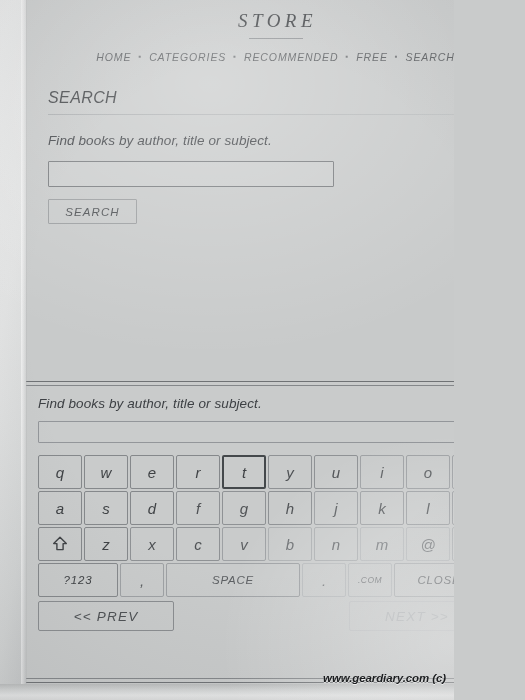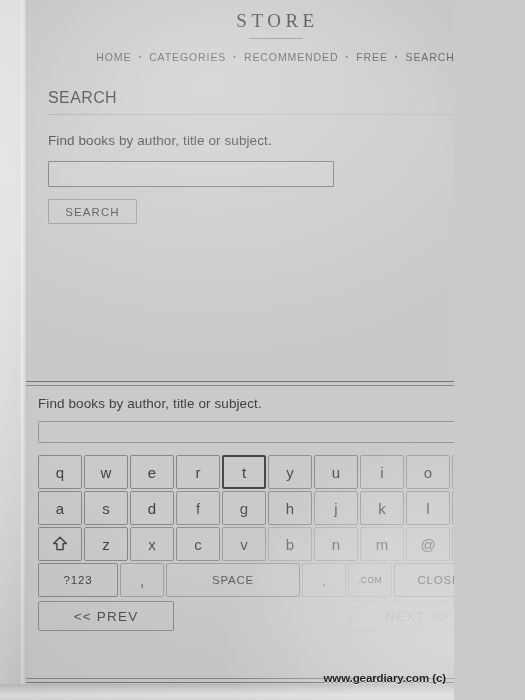--- a/index.html
+++ b/index.html
@@ -4,20 +4,21 @@
 <style>
   html,body{margin:0;padding:0;}
   body{
     width:525px;height:700px;overflow:hidden;
     font-family:"Liberation Sans", sans-serif;
     background:#c9cbcb;
   }
   #screenshot{
     position:relative;width:454px;height:700px;overflow:hidden;
     background:#fef9c3;
+    font-style:italic;
   }
 
   
   .bezel-left{
     position:absolute;left:0;top:0;width:26px;height:700px;
     background:linear-gradient(100deg,#e9eaea 0%,#e2e3e3 40%,#d2d4d4 78%,#c3c5c6 100%);
   }
   .bezel-left-edge{
     position:absolute;left:21px;top:0;width:6px;height:700px;
     background:linear-gradient(90deg,rgba(255,255,255,.55),rgba(160,162,163,.25));

